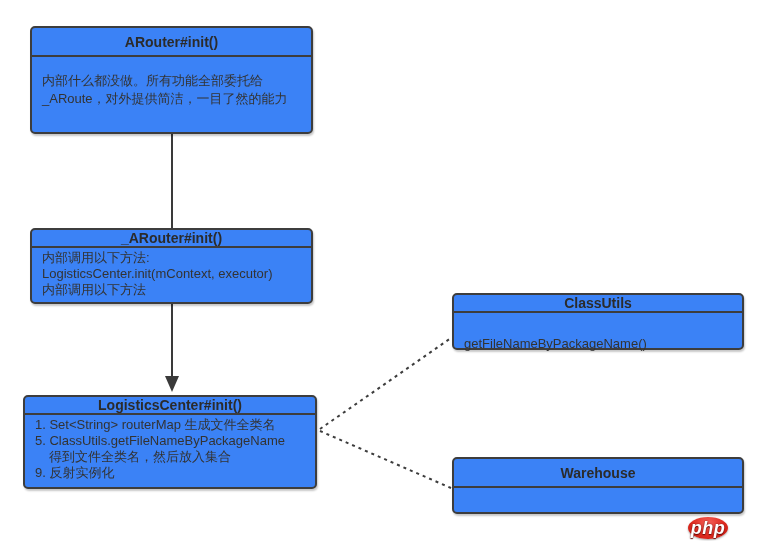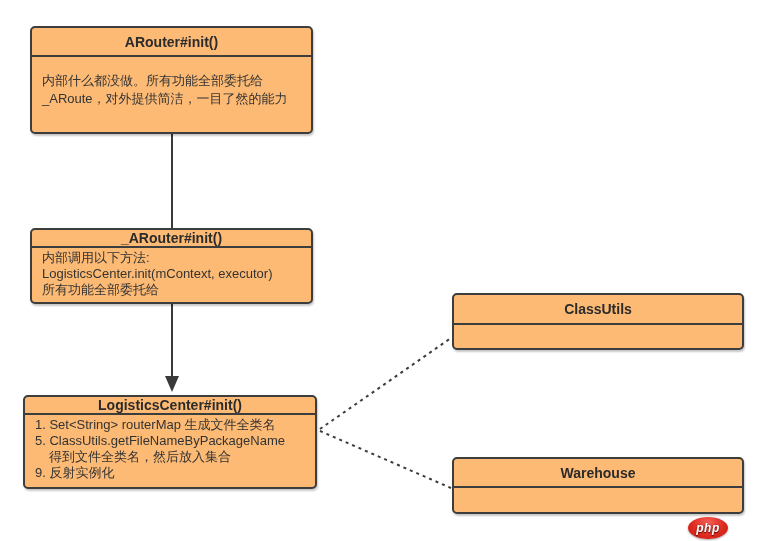--- a/index.html
+++ b/index.html
@@ -17,21 +17,21 @@
   }
   .connector-layer {
     position: absolute;
     left: 0; top: 0;
     width: 768px; height: 541px;
     z-index: 1;
   }
   .uml-box {
     position: absolute;
     box-sizing: border-box;
-    background: #fdba74;
+    background: #3b82f6;
     border: 2px solid #3d3d3d;
     border-radius: 5px;
     box-shadow: 1px 2px 2px rgba(0,0,0,0.22);
     z-index: 2;
     display: flex;
     flex-direction: column;
   }
   .box-header {
     box-sizing: border-box;
     border-bottom: 2px solid #3d3d3d;
@@ -85,21 +85,21 @@
     width: 40px; height: 22px;
     background: radial-gradient(ellipse at 50% 28%, #f4625a 0%, #e02b20 55%, #c01810 100%);
     border-radius: 50%;
     z-index: 3;
     display: flex;
     align-items: center;
     justify-content: center;
     color: #ffffff;
     font-style: italic;
     font-weight: bold;
-    font-size: 12px;
+    font-size: 18px;
     letter-spacing: 0.5px;
     text-shadow: 0 1px 1px rgba(90,5,2,0.9), 0 0 2px rgba(90,5,2,0.7);
     box-shadow: 0 1px 2px rgba(0,0,0,0.35);
   }
 </style>
 </head>
 <body>
 
 <div class="canvas">
 
@@ -119,36 +119,39 @@
       <div class="body-line">内部什么都没做。所有功能全部委托给</div>
       <div class="body-line">_ARoute，对外提供简洁，一目了然的能力</div>
     </div>
   </div>
 
   <div class="uml-box box-_arouter">
     <div class="box-header">_ARouter#init()</div>
     <div class="box-body">
       <div class="body-line">内部调用以下方法:</div>
       <div class="body-line">LogisticsCenter.init(mContext, executor)</div>
-      <div class="body-line">所有功能全部委托给</div>
+      <div class="body-line">内部调用以下方法</div>
     </div>
   </div>
 
   <div class="uml-box box-logistics">
     <div class="box-header">LogisticsCenter#init()</div>
     <div class="box-body">
       <div class="body-line">1. Set&lt;String&gt; routerMap 生成文件全类名</div>
       <div class="body-line">5. ClassUtils.getFileNameByPackageName</div>
       <div class="body-line cont">得到文件全类名，然后放入集合</div>
       <div class="body-line">9. 反射实例化</div>
     </div>
   </div>
 
   <div class="uml-box box-classutils">
     <div class="box-header">ClassUtils</div>
+    <div class="box-body">
+      <div class="body-line">getFileNameByPackageName()</div>
+    </div>
   </div>
 
   <div class="uml-box box-warehouse">
     <div class="box-header">Warehouse</div>
     <div class="box-body"></div>
   </div>
 
   <div class="php-watermark">php</div>
 
 </div>

